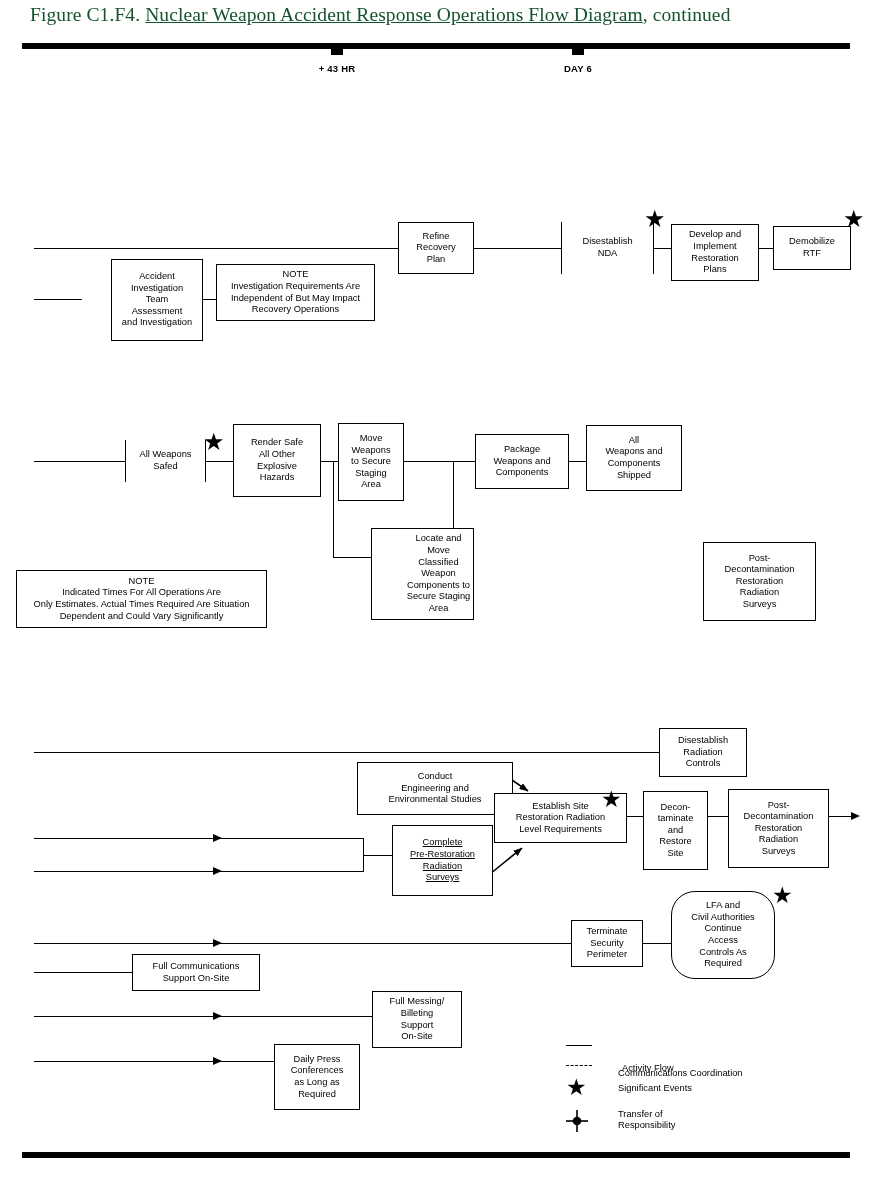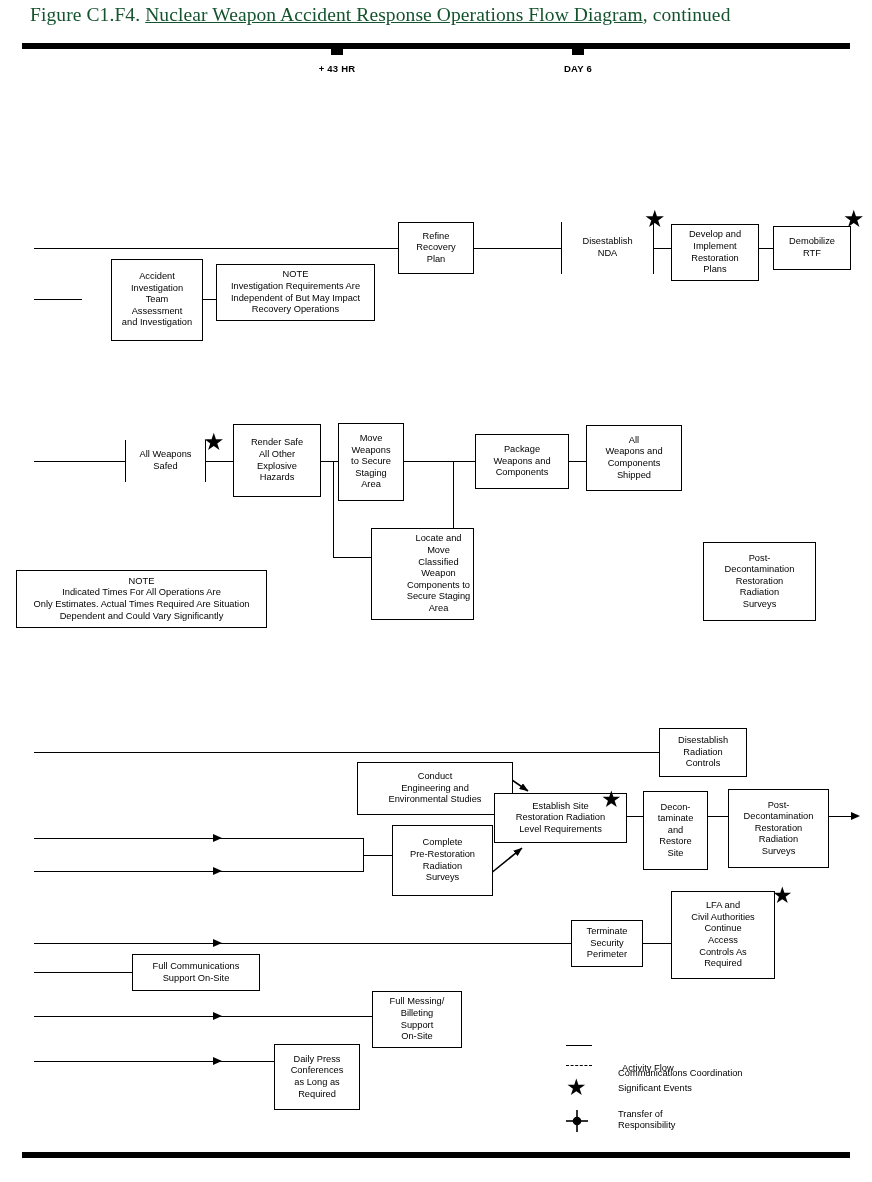--- a/index.html
+++ b/index.html
@@ -223,21 +223,21 @@
   <div class="hline" style="left:34px;top:838px;width:330px;"></div>
   <div class="arrow-r" style="left:213px;top:833.5px;"></div>
 
   <div class="hline" style="left:34px;top:871px;width:330px;"></div>
   <div class="arrow-r" style="left:213px;top:866.5px;"></div>
 
   <div class="vline" style="left:363px;top:838px;height:33px;"></div>
   <div class="hline" style="left:363px;top:855px;width:29px;"></div>
 
   <div class="box" style="left:392px;top:825px;width:101px;height:71px;">
-    <span style="white-space: pre-line;">Complete
+    <span style="white-space: pre-line; text-decoration: underline;">Complete
 Pre-Restoration
 Radiation
 Surveys</span>
   </div>
 
   <div class="box" style="left:494px;top:793px;width:133px;height:50px;">
     <span style="white-space: pre-line;">Establish Site
 Restoration Radiation
 Level Requirements</span>
   </div>
@@ -271,21 +271,21 @@
   <div class="arrow-r" style="left:213px;top:938.5px;"></div>
 
   <div class="box" style="left:571px;top:920px;width:72px;height:47px;">
     <span style="white-space: pre-line;">Terminate
 Security
 Perimeter</span>
   </div>
 
   <div class="hline" style="left:643px;top:943px;width:28px;"></div>
 
-  <div class="box" style="left:671px;top:891px;width:104px;height:88px;">
+  <div class="box" style="left:671px;top:891px;width:104px;height:88px;border-radius:24px;">
     <span style="white-space: pre-line;">LFA and
 Civil Authorities
 Continue
 Access
 Controls As
 Required</span>
   </div>
 
   <div class="star" style="left:772px;top:884px;font-size:23px;">★</div>
 

